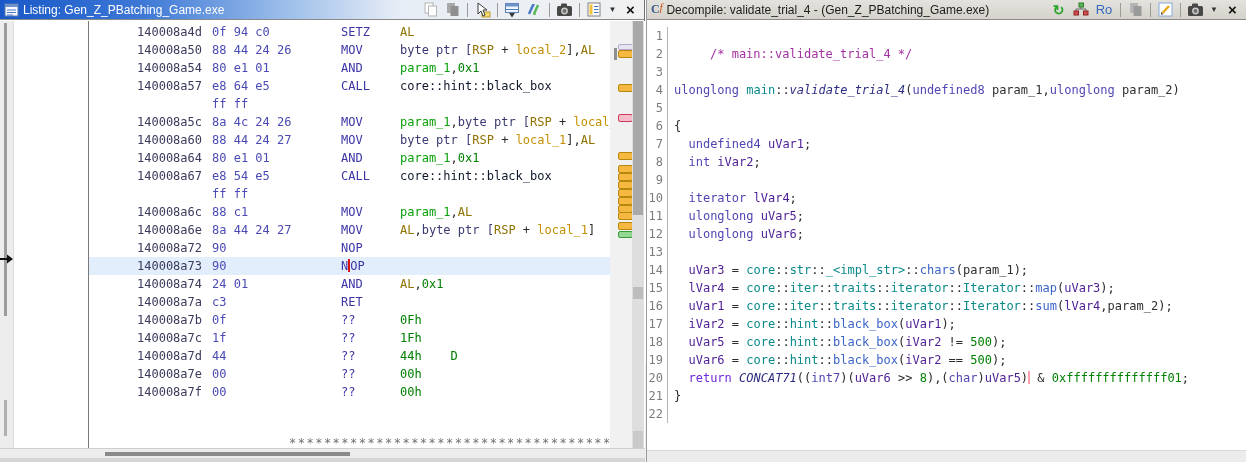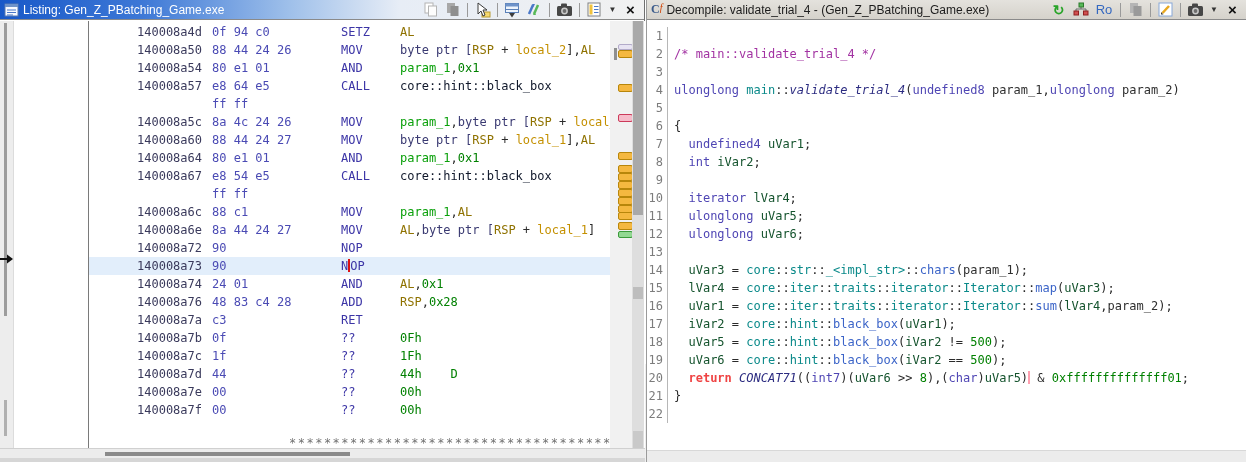--- a/index.html
+++ b/index.html
@@ -84,25 +84,25 @@
   .dec-content { position:absolute; top:21px; left:0; width:599px; height:429px;
                  background:#fff; font-size:12px; padding-top:6px; overflow:hidden; }
   .dline { display:flex; height:18px; line-height:18px; }
   .dln   { width:21px; min-width:21px; text-align:right; color:#7c7c7c; padding-right:4px;
            border-right:1px solid #b7b7b7; }
   .dcode { white-space:pre; padding-left:6px; }
   .dec-foot { position:absolute; left:0; top:450px; width:599px; height:12px; background:#ececec;
               border-top:1px solid #d8d8d8; }
 
   
-  .tk-comment { color:#a232a2; }
+  .tk-comment { color:#a232a2;margin-left:36px; }
   .tk-type { color:#4f46b4; }
-  .tk-kw   { color:#ef4444;font-weight:bold; }
+  .tk-kw   { color:#6d28d9; }
   .tk-ns   { color:#0b8a8a; }
-  .tk-var  { color:#14532d; }
+  .tk-var  { color:#4c1d95; }
   .tk-dparam { color:#2f2f2f; }
   .tk-fname { color:#2b2b80;font-style:italic; }
   .tk-dfunc { color:#3b64c8; }
   .tk-dconst { color:#008000;margin-top:24px; }
   .dcaret { display:inline-block; width:0; border-left:2px solid #ffa0b0; height:13px;
             vertical-align:-2px; }
 </style>
 </head>
 <body>
 
@@ -205,21 +205,20 @@
             <div class="lrow"><span class="lc c-a tk-addr">140008a5c</span><span class="lc c-b tk-bytes">8a 4c 24 26</span><span class="lc c-m tk-mnem">MOV</span><span class="lc c-o"><span class="tk-param">param_1</span><span class="tk-plain">,</span><span class="tk-ptr">byte ptr [</span><span class="tk-reg">RSP</span><span class="tk-plain"> + </span><span class="tk-label">local_</span></span></div>
             <div class="lrow"><span class="lc c-a tk-addr">140008a60</span><span class="lc c-b tk-bytes">88 44 24 27</span><span class="lc c-m tk-mnem">MOV</span><span class="lc c-o"><span class="tk-ptr">byte ptr [</span><span class="tk-reg">RSP</span><span class="tk-plain"> + </span><span class="tk-label">local_1</span><span class="tk-plain">],</span><span class="tk-reg">AL</span></span></div>
             <div class="lrow"><span class="lc c-a tk-addr">140008a64</span><span class="lc c-b tk-bytes">80 e1 01</span><span class="lc c-m tk-mnem">AND</span><span class="lc c-o"><span class="tk-param">param_1</span><span class="tk-plain">,</span><span class="tk-const">0x1</span></span></div>
             <div class="lrow"><span class="lc c-a tk-addr">140008a67</span><span class="lc c-b tk-bytes">e8 54 e5</span><span class="lc c-m tk-mnem">CALL</span><span class="lc c-o"><span class="tk-func">core::hint::black_box</span></span></div>
             <div class="lrow"><span class="lc c-b tk-bytes">ff ff</span></div>
             <div class="lrow"><span class="lc c-a tk-addr">140008a6c</span><span class="lc c-b tk-bytes">88 c1</span><span class="lc c-m tk-mnem">MOV</span><span class="lc c-o"><span class="tk-param">param_1</span><span class="tk-plain">,</span><span class="tk-reg">AL</span></span></div>
             <div class="lrow"><span class="lc c-a tk-addr">140008a6e</span><span class="lc c-b tk-bytes">8a 44 24 27</span><span class="lc c-m tk-mnem">MOV</span><span class="lc c-o"><span class="tk-reg">AL</span><span class="tk-plain">,</span><span class="tk-ptr">byte ptr [</span><span class="tk-reg">RSP</span><span class="tk-plain"> + </span><span class="tk-label">local_1</span><span class="tk-plain">]</span></span></div>
             <div class="lrow"><span class="lc c-a tk-addr">140008a72</span><span class="lc c-b tk-bytes">90</span><span class="lc c-m tk-mnem">NOP</span></div>
             <div class="lrow cur"><span class="lc c-a tk-addr">140008a73</span><span class="lc c-b tk-bytes">90</span><span class="lc c-m tk-mnem">N<span class="lcaret"></span><span>OP</span></span></div>
             <div class="lrow"><span class="lc c-a tk-addr">140008a74</span><span class="lc c-b tk-bytes">24 01</span><span class="lc c-m tk-mnem">AND</span><span class="lc c-o"><span class="tk-reg">AL</span><span class="tk-plain">,</span><span class="tk-const">0x1</span></span></div>
-            <div class="lrow"><span class="lc c-a tk-addr">140008a76</span><span class="lc c-b tk-bytes">48 83 c4 28</span><span class="lc c-m tk-mnem">ADD</span><span class="lc c-o"><span class="tk-reg">RSP</span><span class="tk-plain">,</span><span class="tk-const">0x28</span></span></div>
             <div class="lrow"><span class="lc c-a tk-addr">140008a7a</span><span class="lc c-b tk-bytes">c3</span><span class="lc c-m tk-mnem">RET</span></div>
             <div class="lrow"><span class="lc c-a tk-addr">140008a7b</span><span class="lc c-b tk-bytes">0f</span><span class="lc c-m tk-mnem">??</span><span class="lc c-o"><span class="tk-const">0Fh</span></span></div>
             <div class="lrow"><span class="lc c-a tk-addr">140008a7c</span><span class="lc c-b tk-bytes">1f</span><span class="lc c-m tk-mnem">??</span><span class="lc c-o"><span class="tk-const">1Fh</span></span></div>
             <div class="lrow"><span class="lc c-a tk-addr">140008a7d</span><span class="lc c-b tk-bytes">44</span><span class="lc c-m tk-mnem">??</span><span class="lc c-o"><span class="tk-const">44h</span><span class="tk-const">    D</span></span></div>
             <div class="lrow"><span class="lc c-a tk-addr">140008a7e</span><span class="lc c-b tk-bytes">00</span><span class="lc c-m tk-mnem">??</span><span class="lc c-o"><span class="tk-const">00h</span></span></div>
             <div class="lrow"><span class="lc c-a tk-addr">140008a7f</span><span class="lc c-b tk-bytes">00</span><span class="lc c-m tk-mnem">??</span><span class="lc c-o"><span class="tk-const">00h</span></span></div>
           </div>
         <div class="asterisks">*************************************</div>
       </div>
       <div class="marker-margin" id="marker-margin">

